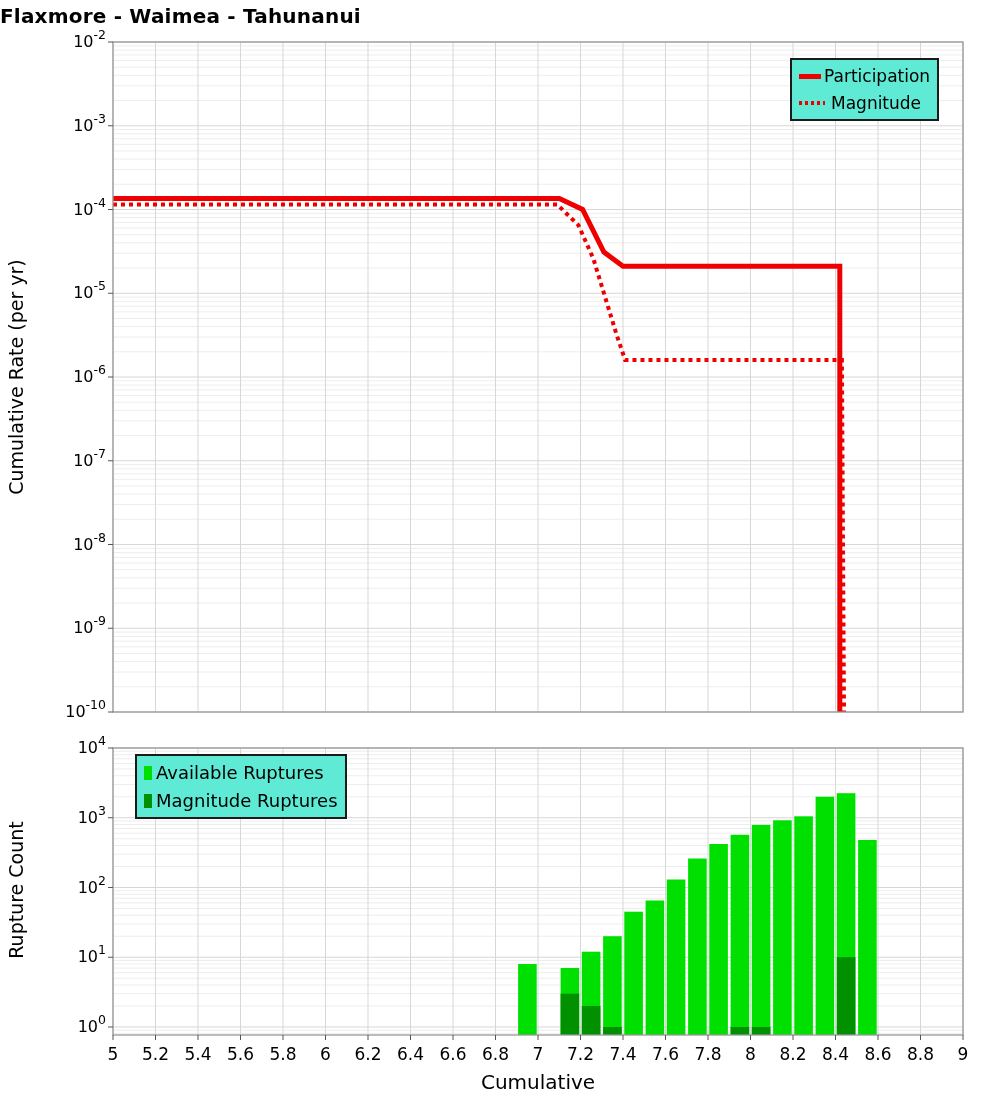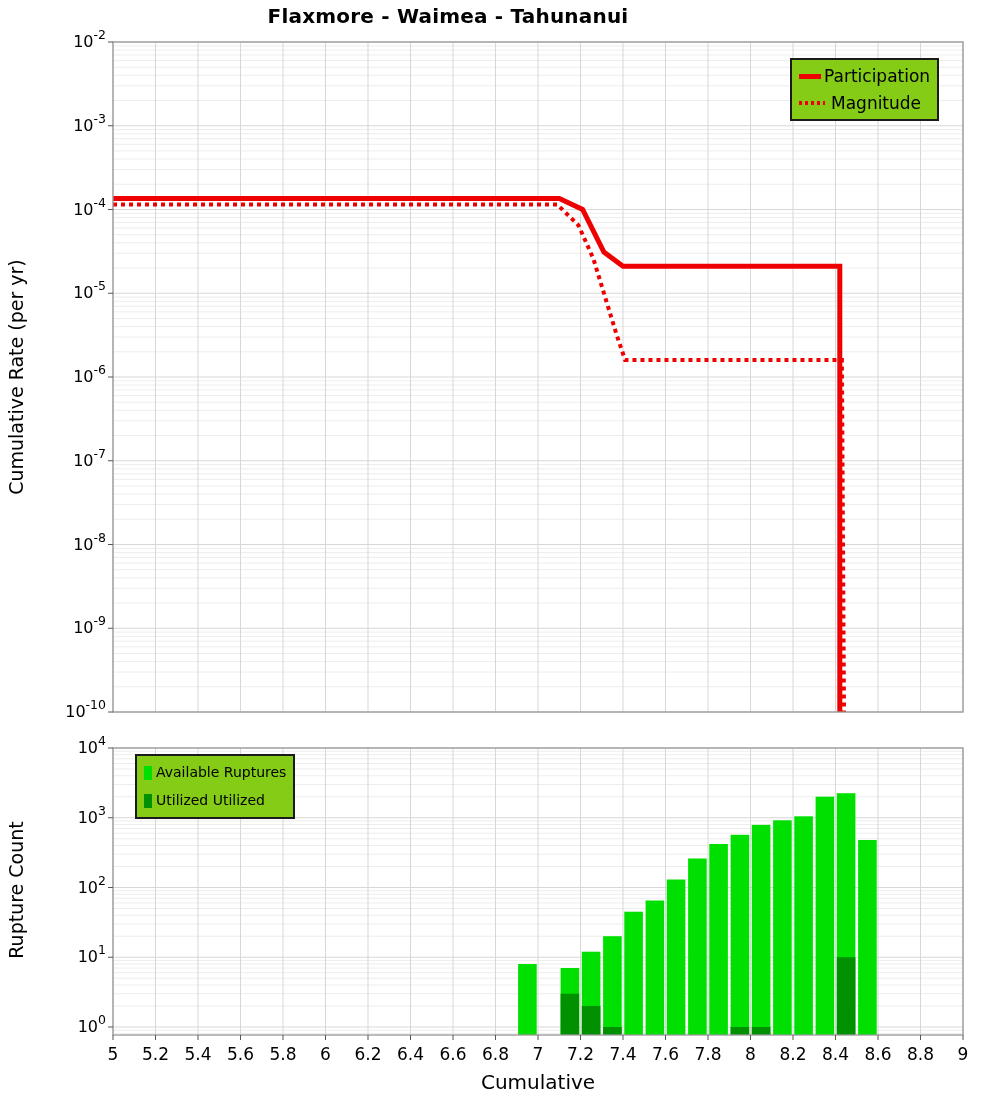--- a/index.html
+++ b/index.html
@@ -3,38 +3,38 @@
 <meta charset="utf-8">
 <style>
   html,body{margin:0;padding:0;}
   body{
     width:1000px;height:1100px;position:relative;background:#ffffff;
     font-family:"DejaVu Sans", "Liberation Sans", sans-serif;color:#000;
     overflow:hidden;
   }
   #chart-svg{position:absolute;left:0;top:0;}
   .page-title{
-    position:absolute;left:0;top:4px;width:896px;text-align:center;
+    position:absolute;left:0;top:4px;width:896px;
     font-size:20px;font-weight:bold;letter-spacing:0.2px;
   }
   .vlabel{
     position:absolute;white-space:nowrap;font-size:19px;
     transform:translate(-50%,-50%) rotate(-90deg);
   }
   .xlabel{
     position:absolute;white-space:nowrap;font-size:20px;
     transform:translate(-50%,0);
   }
   .legend{
-    position:absolute;background:#84cc16;border:2px solid #1a1a1a;
+    position:absolute;background:#5eead4;border:2px solid #1a1a1a;
     padding:5px 7px;display:flex;flex-direction:column;gap:5px;
   }
   .lrow{display:flex;align-items:center;}
   .legend .ltext{font-size:17px;line-height:22px;}
-  #legend-bars .ltext{font-size:14px;line-height:23px;}
+  #legend-bars .ltext{font-size:18px;line-height:23px;}
   .swatch-line{display:inline-block;width:22px;height:5px;margin-right:3px;}
   .swatch-line.dotted{height:4px;width:26px;margin-right:6px;}
   .swatch-rect{display:inline-block;width:8px;height:14px;margin-right:4px;}
 </style>
 </head>
 <body>
 
 <svg id="chart-svg" width="1000" height="1100" xmlns="http://www.w3.org/2000/svg">
     <rect x="113" y="42" width="850" height="670" fill="#fff"></rect>
     <line x1="113" x2="963" y1="686.7887378631416" y2="686.7887378631416" stroke="#ededed" stroke-width="1"></line>
@@ -309,15 +309,15 @@
   </div>
 </div>
 
 <div class="legend" id="legend-bars" style="left:135px;top:754px;">
   <div class="lrow">
     <span class="swatch-rect" id="sw-avail" style="background: rgb(0, 224, 0);"></span>
     <span class="ltext">Available Ruptures</span>
   </div>
   <div class="lrow">
     <span class="swatch-rect" id="sw-util" style="background: rgb(0, 144, 0);"></span>
-    <span class="ltext">Utilized Utilized</span>
+    <span class="ltext">Magnitude Ruptures</span>
   </div>
 </div>
 
 </body></html>

